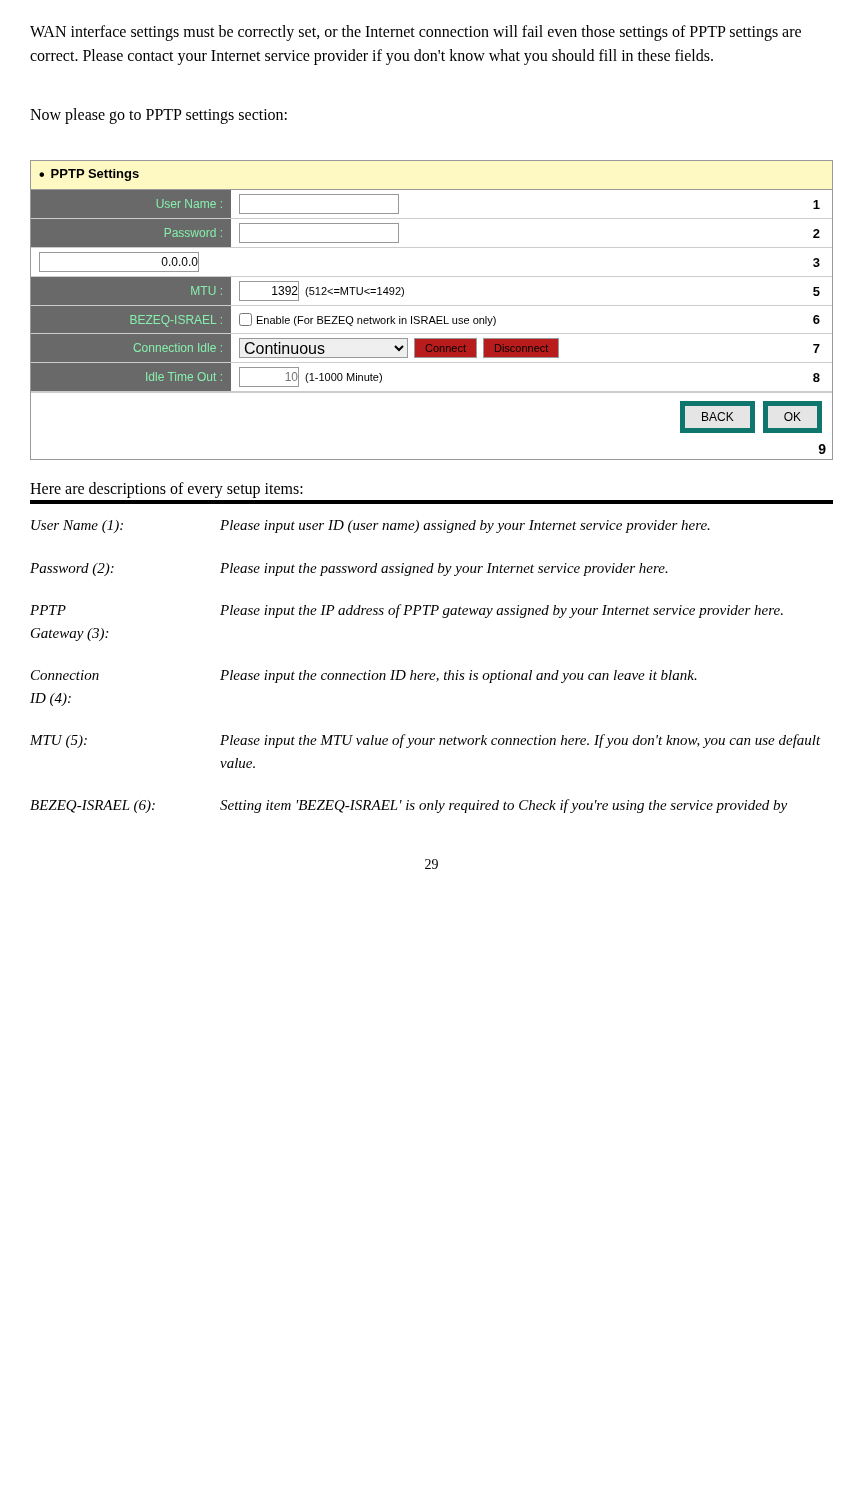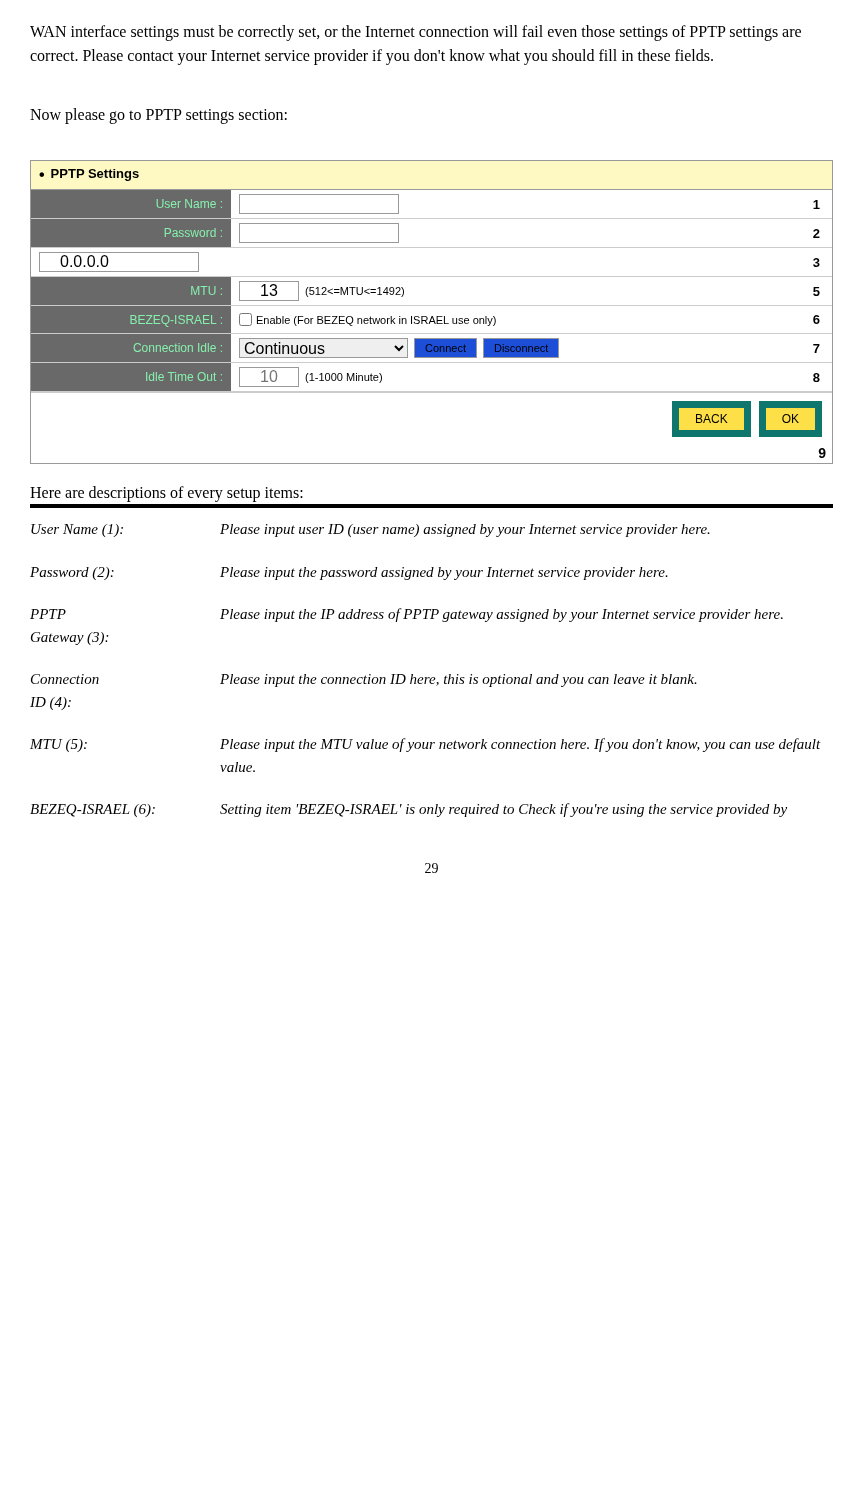--- a/index.html
+++ b/index.html
@@ -75,24 +75,25 @@
       flex: 1;
       padding: 4px 8px;
       display: flex;
       align-items: center;
       gap: 6px;
       position: relative;
     }
 
     input[type="text"], input[type="password"] {
       border: 1px solid #999;
-      padding: 2px 20px;
-      font-size: 16px;
+      padding: 2px 0;
+      font-size: 12px;
       font-family: Arial, sans-serif;
       height: 20px;
+      text-align: right;
     }
 
     .input-short {
       width: 160px;
     }
 
     .input-mtu {
       width: 60px;
     }
 
@@ -116,43 +117,43 @@
       font-size: 16px;
       height: 20px;
       border: 1px solid #999;
       font-family: Arial, sans-serif;
     }
 
     .btn-small {
       font-size: 11px;
       padding: 2px 10px;
       border: 1px solid #999;
-      background: #1d4ed8;
+      background: #b91c1c;
       cursor: pointer;
       font-family: Arial, sans-serif;
       height: 20px;
     }
 
     .btn-small:disabled {
       color: #aaa;
     }
 
     .pptp-buttons {
       display: flex;
       justify-content: flex-end;
       gap: 8px;
       padding: 8px 10px;
       border-top: 1px solid #ccc;
     }
 
     .btn-nav {
       font-size: 12px;
       padding: 4px 16px;
-      border: 7px solid #0f766e;
-      background: #fde047;
+      border: 5px solid #0f766e;
+      background: #e5e5e5;
       cursor: pointer;
       font-family: Arial, sans-serif;
     }
 
     .row-num-right {
       margin-left: auto;
       font-weight: bold;
       font-size: 13px;
       padding-right: 4px;
     }

